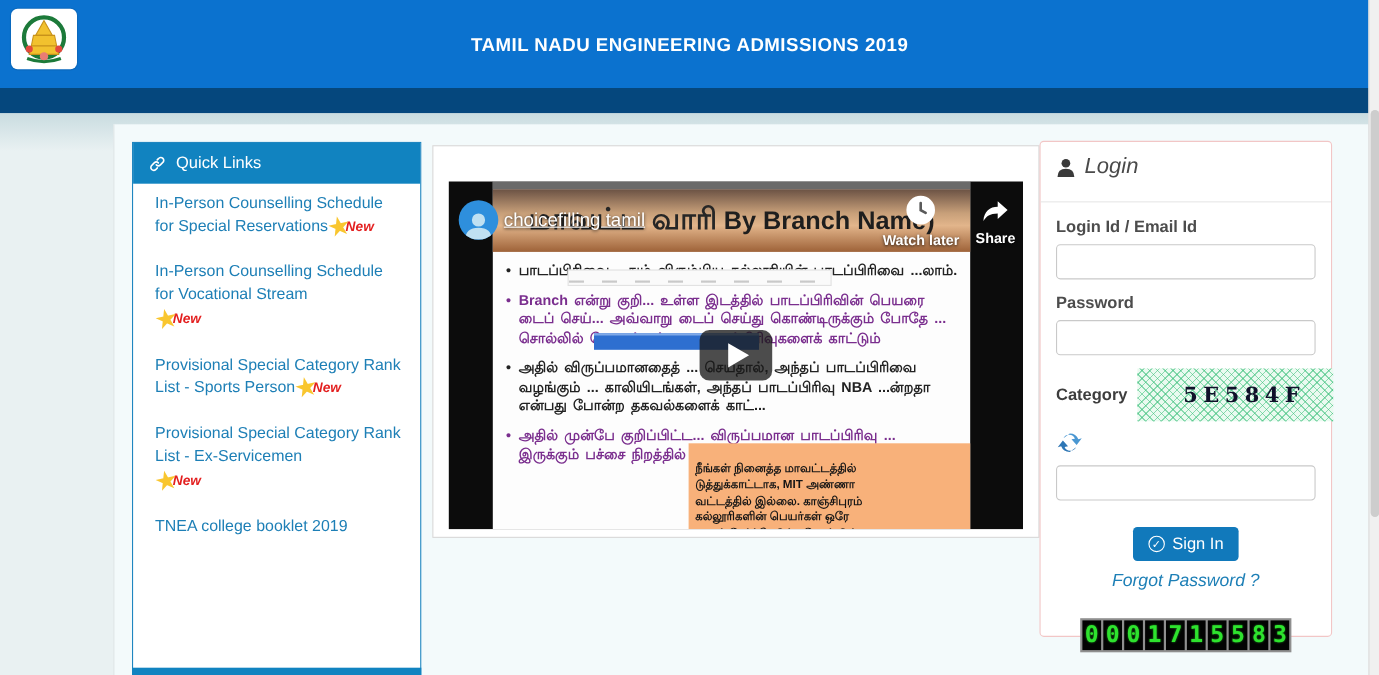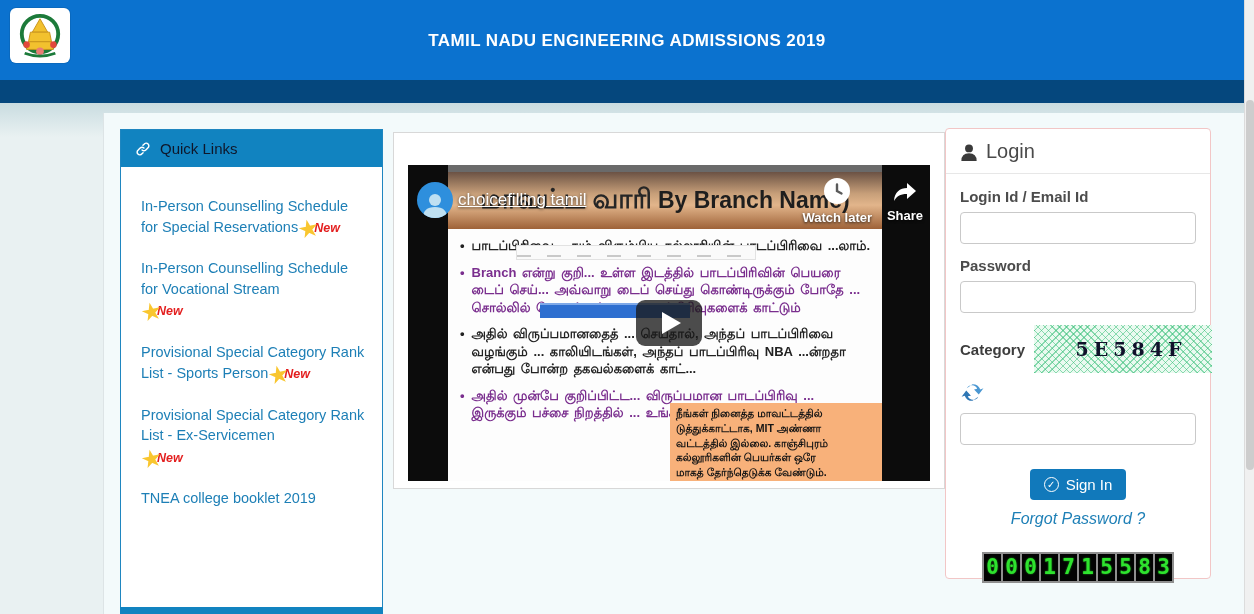--- a/index.html
+++ b/index.html
@@ -16,23 +16,23 @@
 
   
   .content { position:absolute; left:0; top:103px; width:100%; height:511px;
              background:linear-gradient(180deg,#c9dce0 0px,#e9f1f2 34px,#e9f1f2 100%); }
   .content-inner { position:absolute; left:103px; top:10px; width:1141px; height:501px;
              background:#f3fafb; border-left:1px solid #dde4e6; }
 
   
   .quicklinks { position:absolute; left:120px; top:129px; width:263px; height:485px;
                 background:#fff; border:1px solid #1f86c0; }
-  .ql-header { height:37px; background:#1183c0; color:#0f172a; display:flex; align-items:center; gap:9px;
+  .ql-header { height:37px; background:#1183c0; color:#ffffff; display:flex; align-items:center; gap:9px;
                padding-left:14px; font-size:15px; }
-  .ql-list { list-style:none; padding:29px 16px 0 20px; }
+  .ql-list { list-style:none; padding:8px 16px 0 20px; }
   .ql-list li { margin-bottom:21px; font-size:14.5px; line-height:1.42; }
   .ql-list a { color:#1d7fb6; text-decoration:none; }
   .badge { display:inline-block; position:relative; margin-left:14px; padding-left:2px;
            font-style:italic; font-weight:bold; color:#e31f1f; font-size:12.5px; white-space:nowrap; }
   .badge::before { content:"★"; position:absolute; left:-13px; top:-6px; color:#f9c62f; font-size:21px;
                    font-style:normal; transform:rotate(-12deg); z-index:0; }
   .badge-break .badge { display:inline-block; margin-left:14px; margin-top:4px; }
   .badge-break .badge-wrap { display:block; }
   .next-strip { position:absolute; left:120px; top:607px; width:263px; height:7px; background:#1183c0; }
 
@@ -50,44 +50,44 @@
   .sbullet { display:flex; gap:7px; margin-bottom:9px; font-size:13px; font-weight:bold; line-height:1.35;
              word-spacing:2px; }
   .sbullet .dot { flex:none; }
   .c-black { color:#222; } .c-purple { color:#7a2e8e; }
   .frag1 { position:absolute; left:68px; top:80px; width:240px; height:15px; background:#fafafa;
            border:1px solid #e2e2e2;
            background-image:repeating-linear-gradient(90deg,#c9c9c9 0 14px,transparent 14px 30px);
            background-size:100% 2px; background-position:0 9px; background-repeat:no-repeat; }
   .frag2 { position:absolute; left:92px; top:138px; width:150px; height:15px; background:#2e6fd0;
            border-top:2px solid #7fa9e8; }
-  .orange-box { position:absolute; right:0; bottom:0; width:212px; height:78px; background:#f8b17a;
-                padding:3px 6px; font-size:10.6px; font-weight:bold; color:#151515; line-height:1.4;
+  .orange-box { position:absolute; right:0; bottom:0; width:256px; height:78px; background:#f8b17a;
+                padding:16px 6px; font-size:10.6px; font-weight:bold; color:#151515; line-height:1.4;
                 z-index:3; }
   .play-btn { position:absolute; left:50%; top:50%; transform:translate(-50%,-50%); width:66px; height:46px;
               background:rgba(25,25,25,.78); border:none; border-radius:9px; cursor:pointer; z-index:5;
               display:flex; align-items:center; justify-content:center; }
   .play-tri { width:0; height:0; border-left:19px solid #fff; border-top:11px solid transparent;
               border-bottom:11px solid transparent; margin-left:4px; }
   .vt-avatar { position:absolute; left:9px; top:17px; width:36px; height:36px; border-radius:50%;
                background:#2e8fdd; display:flex; align-items:flex-end; justify-content:center;
                overflow:hidden; z-index:6; }
   .vt-title { position:absolute; left:50px; top:25px; color:#fff; font-size:17px; z-index:6;
               text-shadow:0 1px 3px rgba(0,0,0,.8); }
   .watch-later { position:absolute; top:13px; right:58px; text-align:center; z-index:6; color:#fff; }
   .watch-later .wl-label, .share .sh-label { display:block; font-size:13px; font-weight:bold;
               text-shadow:0 1px 3px rgba(0,0,0,.8); margin-top:2px; color:#fff; }
   .clock-circ { display:inline-block; width:26px; height:26px; border-radius:50%; background:#fff; }
   .share { position:absolute; top:17px; right:0px; width:50px; text-align:center; z-index:6; color:#fff; }
 
   
   .login-panel { position:absolute; left:945px; top:128px; width:266px; height:451px; background:#fff;
                  border:1px solid #f2c6c6; border-radius:4px; }
-  .lp-header { display:flex; align-items:center; gap:8px; padding:11px 14px 10px;
-               border-bottom:1px solid #e7e7e7; color:#4a4a4a; font-size:20px; }
+  .lp-header { display:flex; align-items:center; gap:8px; padding:11px 14px 20px;
+               border-bottom:1px solid #e7e7e7; color:#4a4a4a; font-size:20px;font-style:italic; }
   .lp-body { padding:9px 14px 0; }
   .lp-label { display:block; font-size:15px; font-weight:bold; color:#4c4c4c; margin:5px 0 7px; }
   .lp-input { width:100%; height:32px; border:1px solid #c9c9c9; border-radius:4px; margin-bottom:8px;
               font-size:14px; padding:0 8px; }
   .cap-row { display:flex; align-items:center; gap:9px; margin-top:4px; }
   .cap-label { font-size:15px; font-weight:bold; color:#3d3d3d; flex:none; }
   .cap-img { flex:none; width:178px; height:48px; background-color:#eafaf0;
              background-image:repeating-linear-gradient(45deg,rgba(55,190,120,.55) 0 1px,transparent 1px 5px),
                               repeating-linear-gradient(-45deg,rgba(55,190,120,.55) 0 1px,transparent 1px 5px);
              display:flex; align-items:center; justify-content:center; }

